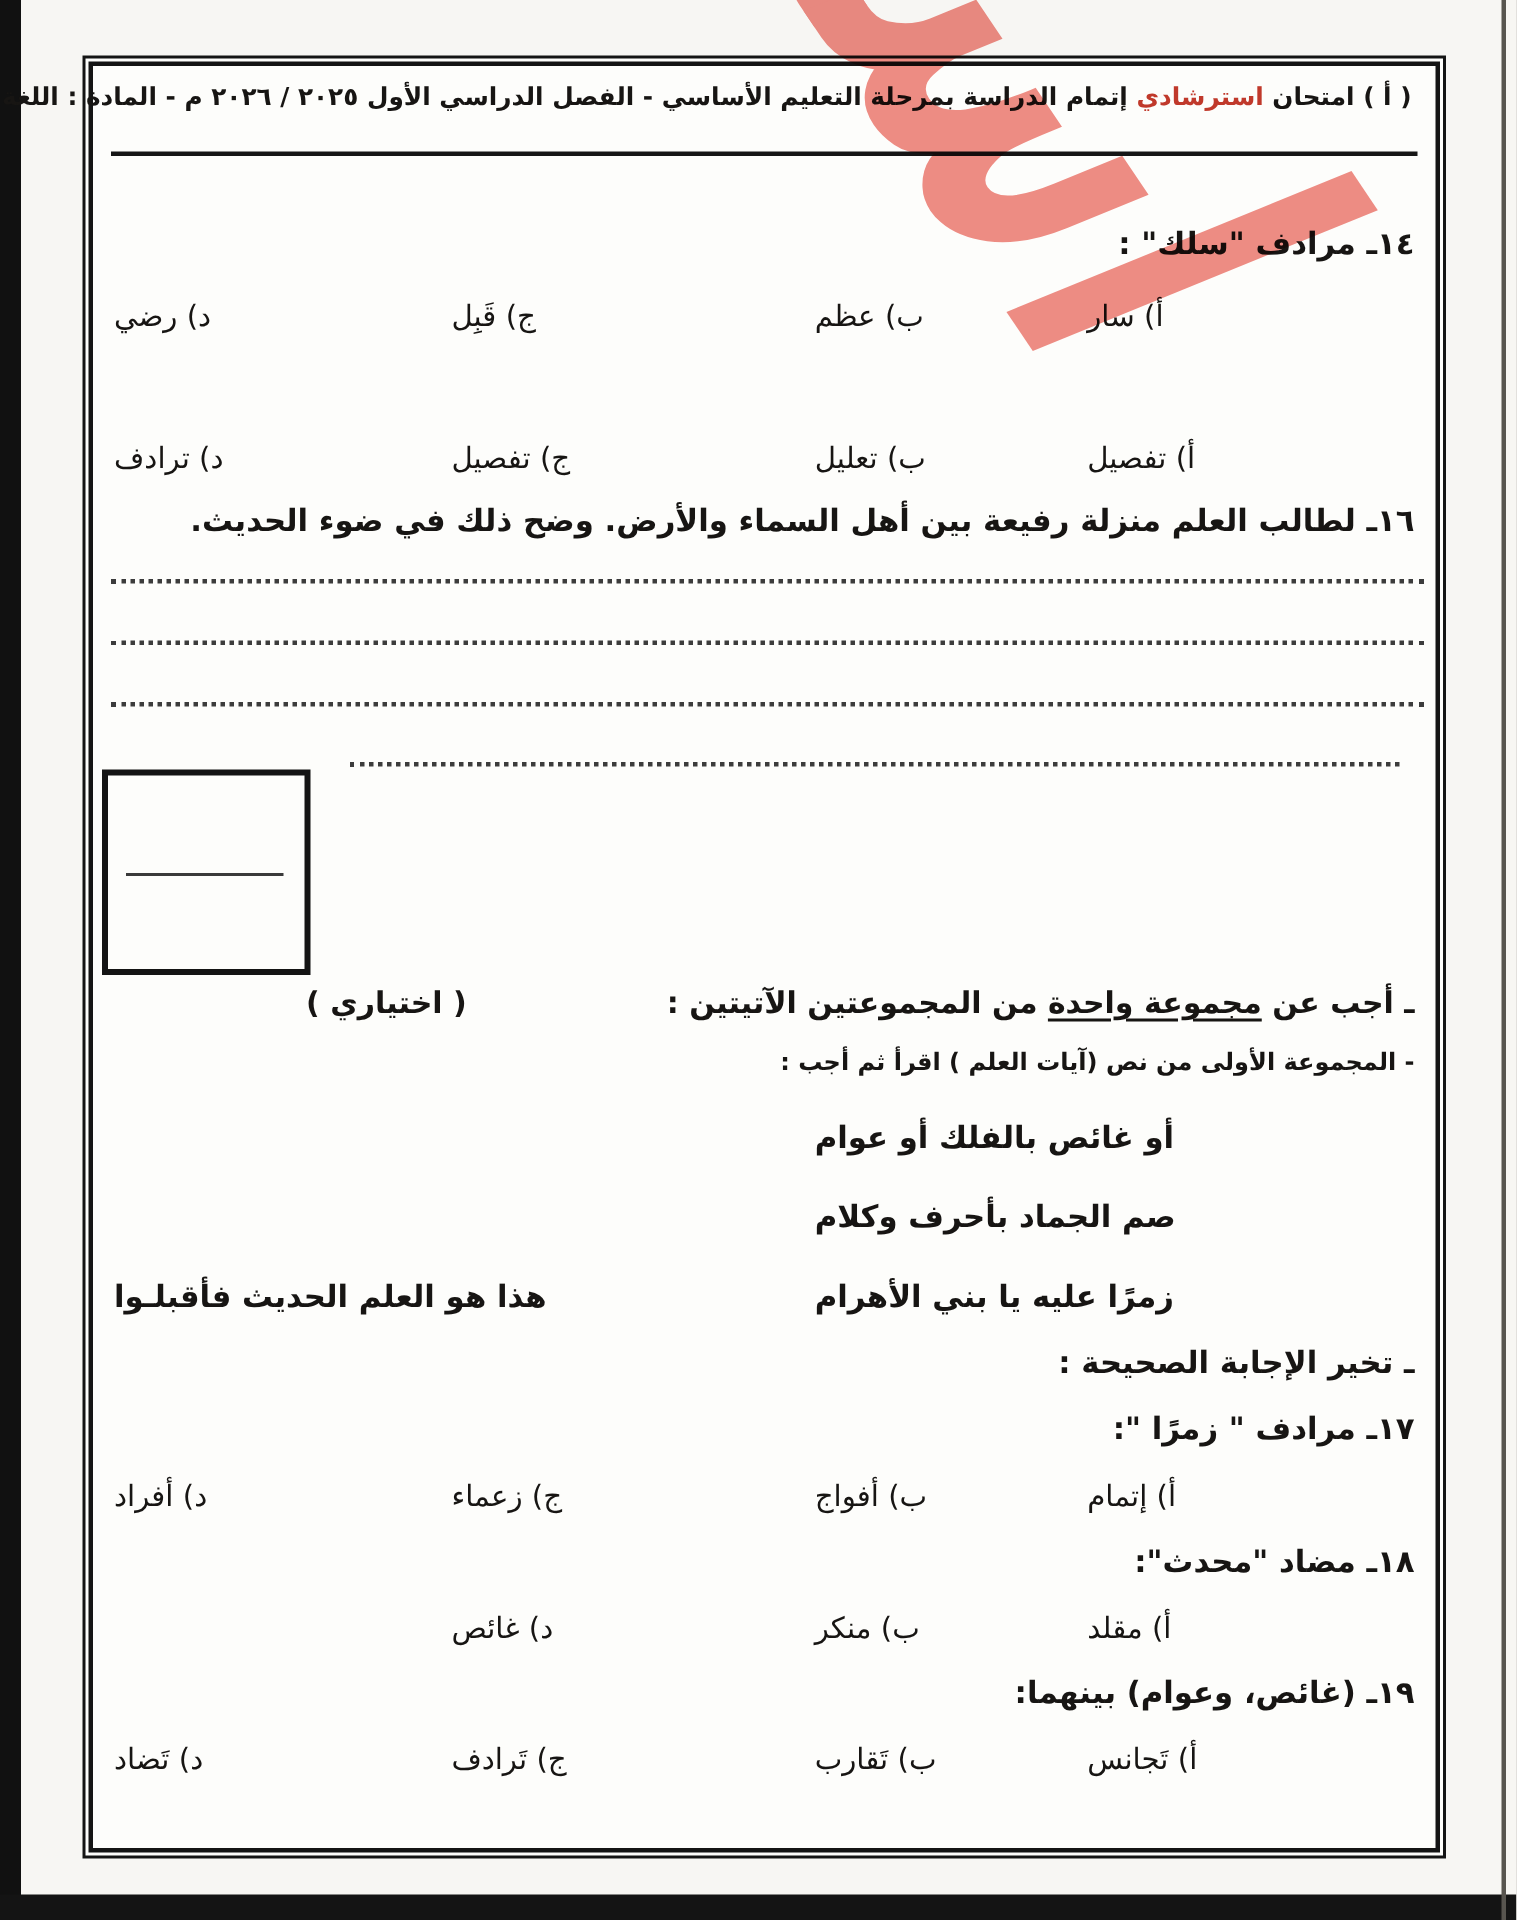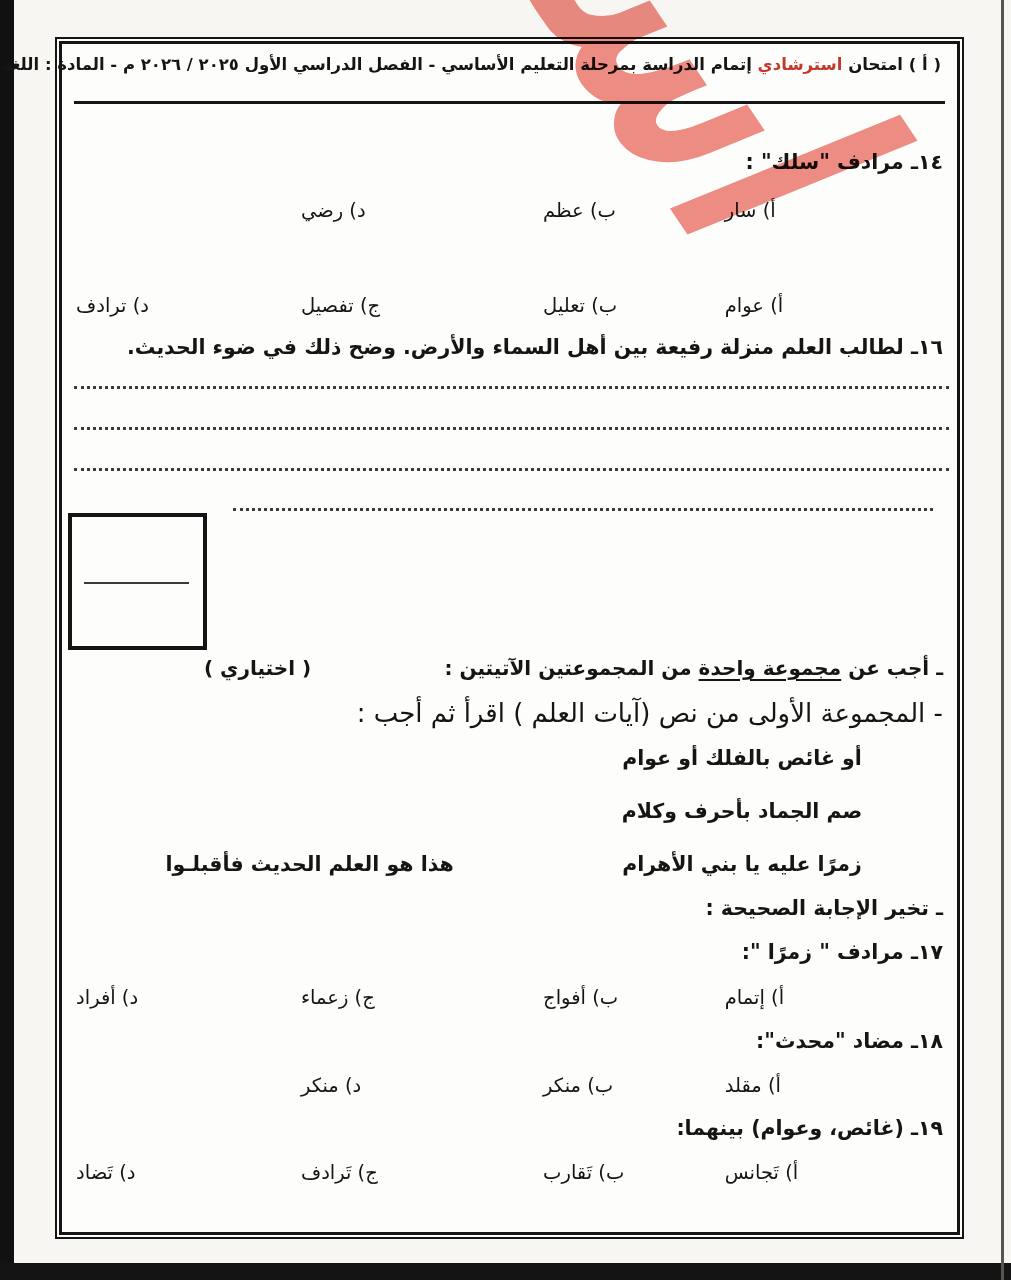--- a/index.html
+++ b/index.html
@@ -15,39 +15,39 @@
   
   .paper{position:absolute;left:55px;top:37px;width:905px;height:1198px;border:2px solid #141414;background:#fdfdfb;}
   .paper-inner{position:absolute;inset:2px;border:3px solid #141414;direction:rtl;}
 
   .hdr{position:absolute;top:11px;right:16px;left:45px;display:flex;justify-content:space-between;
        align-items:flex-start;font-size:16.5px;font-weight:bold;white-space:nowrap;}
   .hdr .red{color:#c0392b;}
   .hdr-rule{position:absolute;top:57px;left:12px;right:12px;height:3px;background:#161616;}
 
   .title{position:absolute;right:14px;left:14px;text-align:right;font-weight:bold;font-size:20.5px;white-space:nowrap;}
-  .plain{font-weight:normal;font-size:26px;}
+  .plain{font-weight:bold;font-size:16px;}
   .opts{position:absolute;right:16px;left:14px;display:grid;grid-template-columns:25% 21% 28% 26%;
         font-size:19.5px;white-space:nowrap;}
   .opts span{text-align:left;}
 
   .dots{position:absolute;border-bottom:3px dotted #3c3c3c;height:0;}
   .dots.full{right:8px;left:12px;}
   .dots.short{right:24px;width:700px;}
 
   .score-box{position:absolute;left:6px;top:469px;width:131px;height:129px;border:4px solid #141414;background:#fdfdfb;}
   .score-box::after{content:"";position:absolute;left:12px;right:14px;top:50%;height:2px;background:#3a3a3a;}
 
   .choice{position:absolute;right:14px;left:14px;padding-left:128px;display:flex;justify-content:space-between;
           font-weight:bold;font-size:20px;white-space:nowrap;box-sizing:border-box;}
   .u{text-decoration:underline;text-underline-offset:4px;}
 
   .poem{position:absolute;right:16px;left:14px;display:grid;grid-template-columns:46% 54%;
         font-weight:bold;font-size:20.5px;white-space:nowrap;}
-  .poem span{text-align:center;}
+  .poem span{text-align:left;}
 
   
   .watermark{
     position:absolute;top:104px;right:92px;z-index:5;pointer-events:none;
     font-size:252px;font-weight:bold;font-style:italic;line-height:1;
     color:#ef8d85;mix-blend-mode:multiply;white-space:nowrap;direction:rtl;
     transform-origin:100% 0;transform:rotate(56deg) scale(1.02,1.22);
   }
 </style>
 </head>
@@ -64,25 +64,26 @@
       <div class="hdr">
         <span><span>( أ ) امتحان </span><span class="red">استرشادي</span><span> إتمام الدراسة بمرحلة التعليم الأساسي - الفصل الدراسي الأول ٢٠٢٥ / ٢٠٢٦ م -  المادة : اللغة العربية</span></span>
 
       </div>
       <div class="hdr-rule"></div>
 
       <div class="title" style="top:106px">١٤ـ مرادف "سلك" :</div>
       <div class="opts" style="top:155px">
         <span>أ) سار</span>
         <span>ب) عظم</span>
+        <span>ج) قَبِل</span>
         <span>د) رضي</span>
       </div>
 
       <div class="opts" style="top:250px">
-        <span>أ) عوام</span>
+        <span>أ) تفصيل</span>
         <span>ب) تعليل</span>
         <span>ج) تفصيل</span>
         <span>د) ترادف</span>
       </div>
 
       <div class="title" style="top:291px">١٦ـ لطالب العلم منزلة رفيعة بين أهل السماء والأرض. وضح ذلك في ضوء الحديث.</div>
       <div class="dots full" style="top:342px"></div>
       <div class="dots full" style="top:383px"></div>
       <div class="dots full" style="top:424px"></div>
       <div class="dots short" style="top:464px"></div>
@@ -113,21 +114,21 @@
         <span>أ) إتمام</span>
         <span>ب) أفواج</span>
         <span>ج) زعماء</span>
         <span>د) أفراد</span>
       </div>
 
       <div class="title" style="top:985px">١٨ـ مضاد "محدث":</div>
       <div class="opts" style="top:1030px">
         <span>أ) مقلد</span>
         <span>ب) منكر</span>
-        <span>د) منكر</span>
+        <span>د) غائص</span>
       </div>
 
       <div class="title" style="top:1072px">١٩ـ (غائص، وعوام) بينهما:</div>
       <div class="opts" style="top:1117px">
         <span>أ) تَجانس</span>
         <span>ب) تَقارب</span>
         <span>ج) تَرادف</span>
         <span>د) تَضاد</span>
       </div>
 

